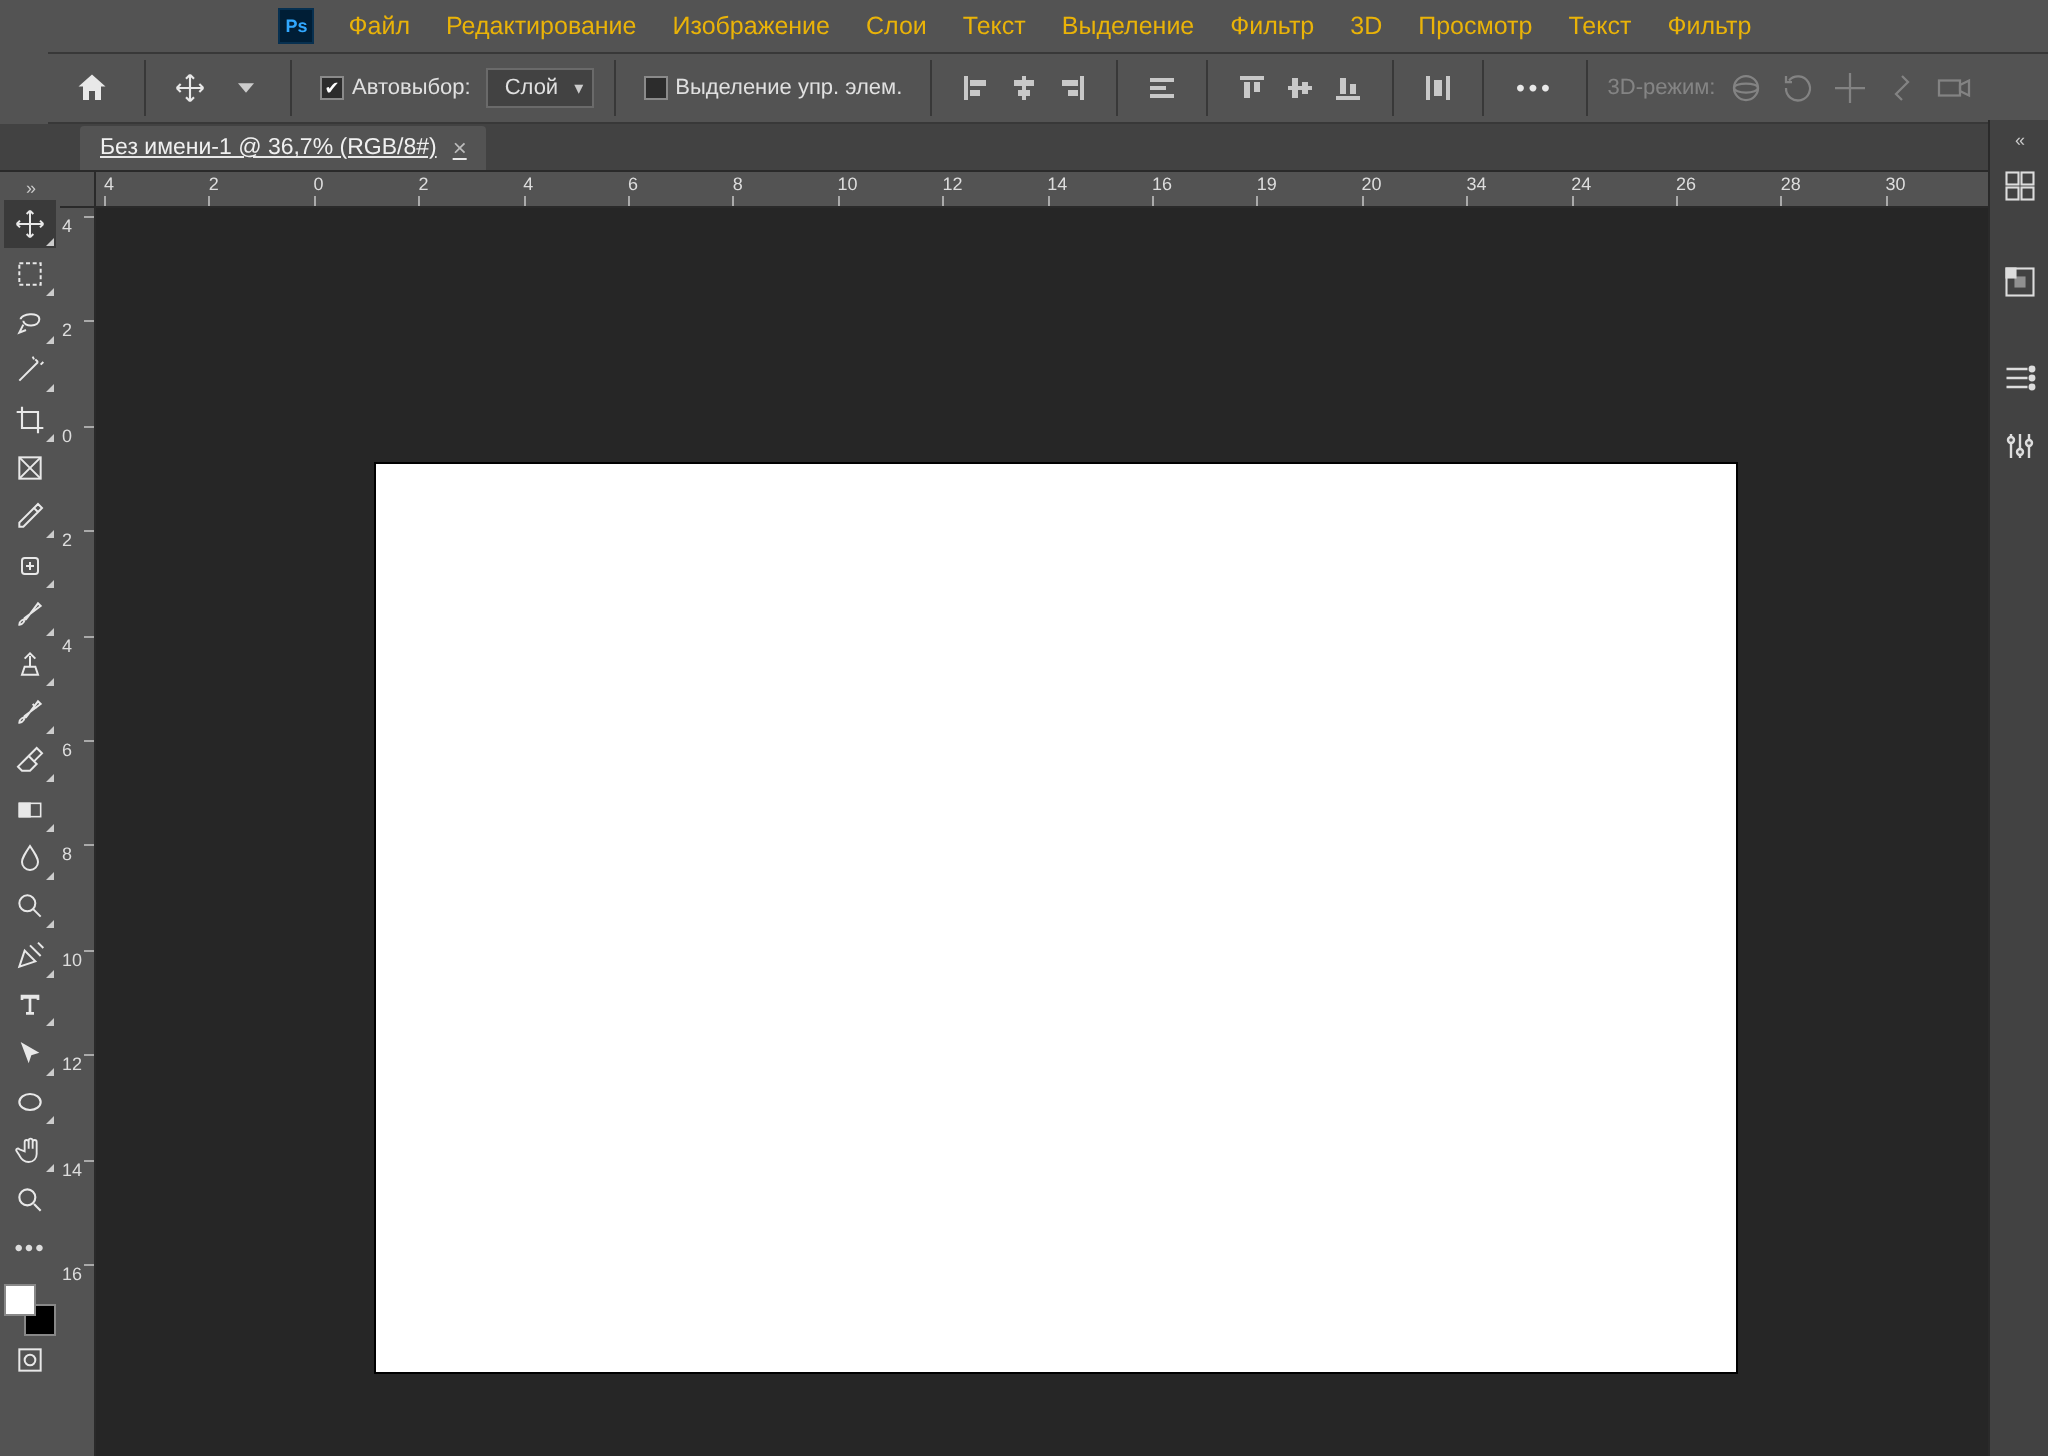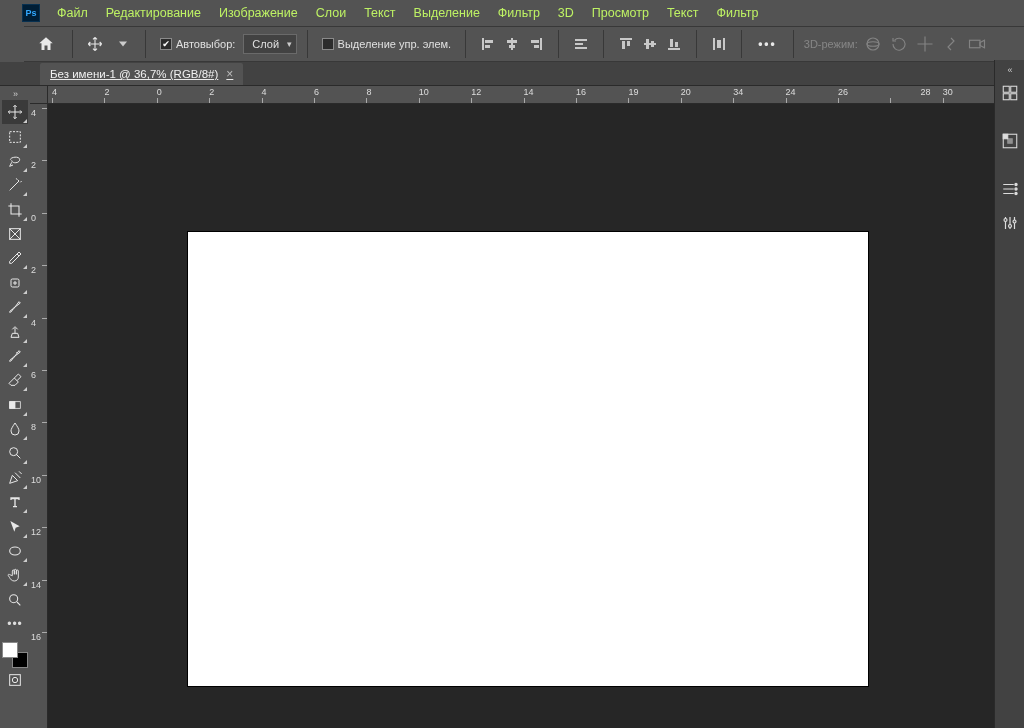--- a/index.html
+++ b/index.html
@@ -1,21 +1,21 @@
 <!DOCTYPE html>
 <html><head>
 <meta charset="utf-8">
 <style>
 * { margin: 0; padding: 0; box-sizing: border-box; user-select: none; }
 body { width: 1024px; height: 728px; background: #535353; font-family: "Segoe UI", Tahoma, sans-serif; font-size: 12px; color: #e8e8e8; overflow: hidden; position: relative; }
 
 
-.menubar { height: 26px; background: #535353; display: flex; align-items: center; padding: 0 22px; gap: 0; }
+.menubar { height: 26px; background: #535353; display: flex; align-items: center; padding: 0 6px; gap: 0; justify-content: center; }
 .ps-badge { width: 18px; height: 18px; background: #001e36; color: #31a8ff; display: flex; align-items: center; justify-content: center; font-size: 9px; font-weight: bold; margin-right: 8px; border:1px solid #31a8ff22; }
-.menu-item { padding: 4px 9px; cursor: pointer; font-size: 12.5px; color:#bef264; }
+.menu-item { padding: 4px 9px; cursor: pointer; font-size: 12.5px; color:#eab308; }
 
 
 .optionsbar { height: 36px; background: #535353; border-top: 1px solid #383838; border-bottom: 1px solid #383838; display: flex; align-items: center; padding: 0 6px; gap: 4px; margin-left: 24px; }
 .home-btn { width: 32px; height: 30px; display:flex; align-items:center; justify-content:center; cursor:pointer; }
 .vdiv { width: 1px; height: 28px; background: #383838; margin: 0 6px; }
 .opt-icon { width: 24px; height: 24px; display: flex; align-items: center; justify-content: center; cursor: pointer; color:#d1d1d1; }
 .chk-row { display:flex; align-items:center; gap:4px; padding:0 4px; cursor:pointer; }
 .chk-box { width:12px; height:12px; background:#2c2c2c; border:1px solid #8a8a8a; display:flex; align-items:center; justify-content:center; }
 .chk-box.checked::after { content:"✔"; font-size:9px; color:#fff; line-height:1; }
 .opt-label { font-size:11px; color:#e0e0e0; }
@@ -437,21 +437,21 @@
       <div class="tick-label-h" style="left: 580.4px;">19</div>
       <div class="tick-h" style="left: 580.4px;"></div>
       <div class="tick-label-h" style="left: 632.8px;">20</div>
       <div class="tick-h" style="left: 632.8px;"></div>
       <div class="tick-label-h" style="left: 685.2px;">34</div>
       <div class="tick-h" style="left: 685.2px;"></div>
       <div class="tick-label-h" style="left: 737.6px;">24</div>
       <div class="tick-h" style="left: 737.6px;"></div>
       <div class="tick-label-h" style="left: 790px;">26</div>
       <div class="tick-h" style="left: 790px;"></div>
-      <div class="tick-label-h" style="left: 842.4px; margin-left: 30px;">28</div>
+      <div class="tick-label-h" style="left: 842.4px;">28</div>
       <div class="tick-h" style="left: 842.4px;"></div>
       <div class="tick-label-h" style="left: 894.8px;">30</div>
       <div class="tick-h" style="left: 894.8px;"></div>
     </div>
   <div class="ruler-v">
       <div class="tick-label-v" style="top: 4px;">4</div>
       <div class="tick-v" style="top: 4px;"></div>
       <div class="tick-label-v" style="top: 56.4px;">2</div>
       <div class="tick-v" style="top: 56.4px;"></div>
       <div class="tick-label-v" style="top: 108.8px;">0</div>

